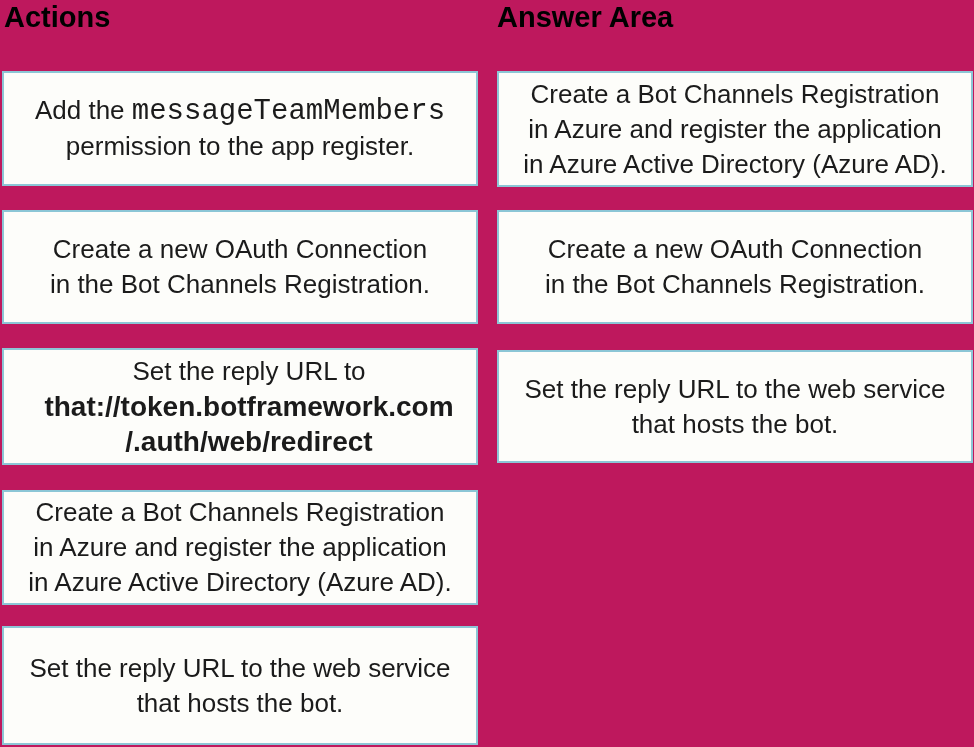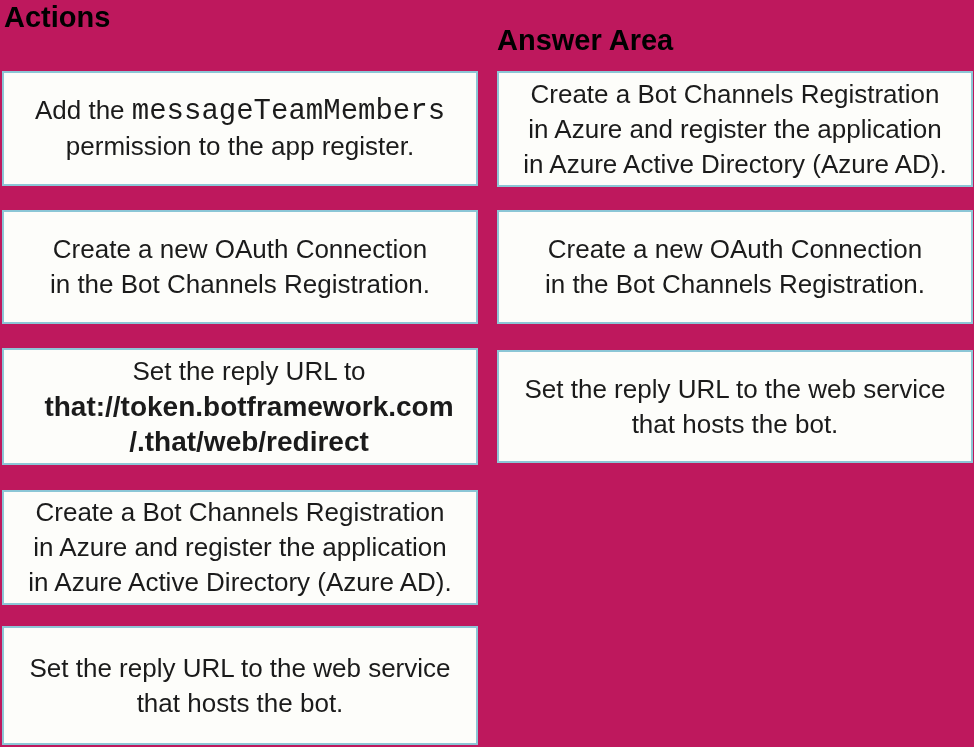--- a/index.html
+++ b/index.html
@@ -17,21 +17,21 @@
   }
   .col-header {
     position: absolute;
     top: 1px;
     font-size: 29px;
     font-weight: bold;
     color: #000000;
     letter-spacing: 0px;
   }
   .hdr-actions { left: 4px; }
-  .hdr-answer  { left: 497px; margin-top: 23px; }
+  .hdr-answer  { left: 497px; }
   .box {
     position: absolute;
     border: 2px solid #8cc6d6;
     background: #fdfdfa;
     display: flex;
     flex-direction: column;
     justify-content: center;
     align-items: center;
     text-align: center;
     font-size: 26px;
@@ -73,21 +73,21 @@
   </div>
 
   <div class="box l2">
     <div class="line">Create a new OAuth Connection</div>
     <div class="line">in the Bot Channels Registration.</div>
   </div>
 
   <div class="box l3">
     <div class="line">Set the reply URL to</div>
     <div class="line bold-url">that://token.botframework.com</div>
-    <div class="line bold-url">/.that/web/redirect</div>
+    <div class="line bold-url">/.auth/web/redirect</div>
   </div>
 
   <div class="box l4">
     <div class="line">Create a Bot Channels Registration</div>
     <div class="line">in Azure and register the application</div>
     <div class="line">in Azure Active Directory (Azure AD).</div>
   </div>
 
   <div class="box l5">
     <div class="line">Set the reply URL to the web service</div>

